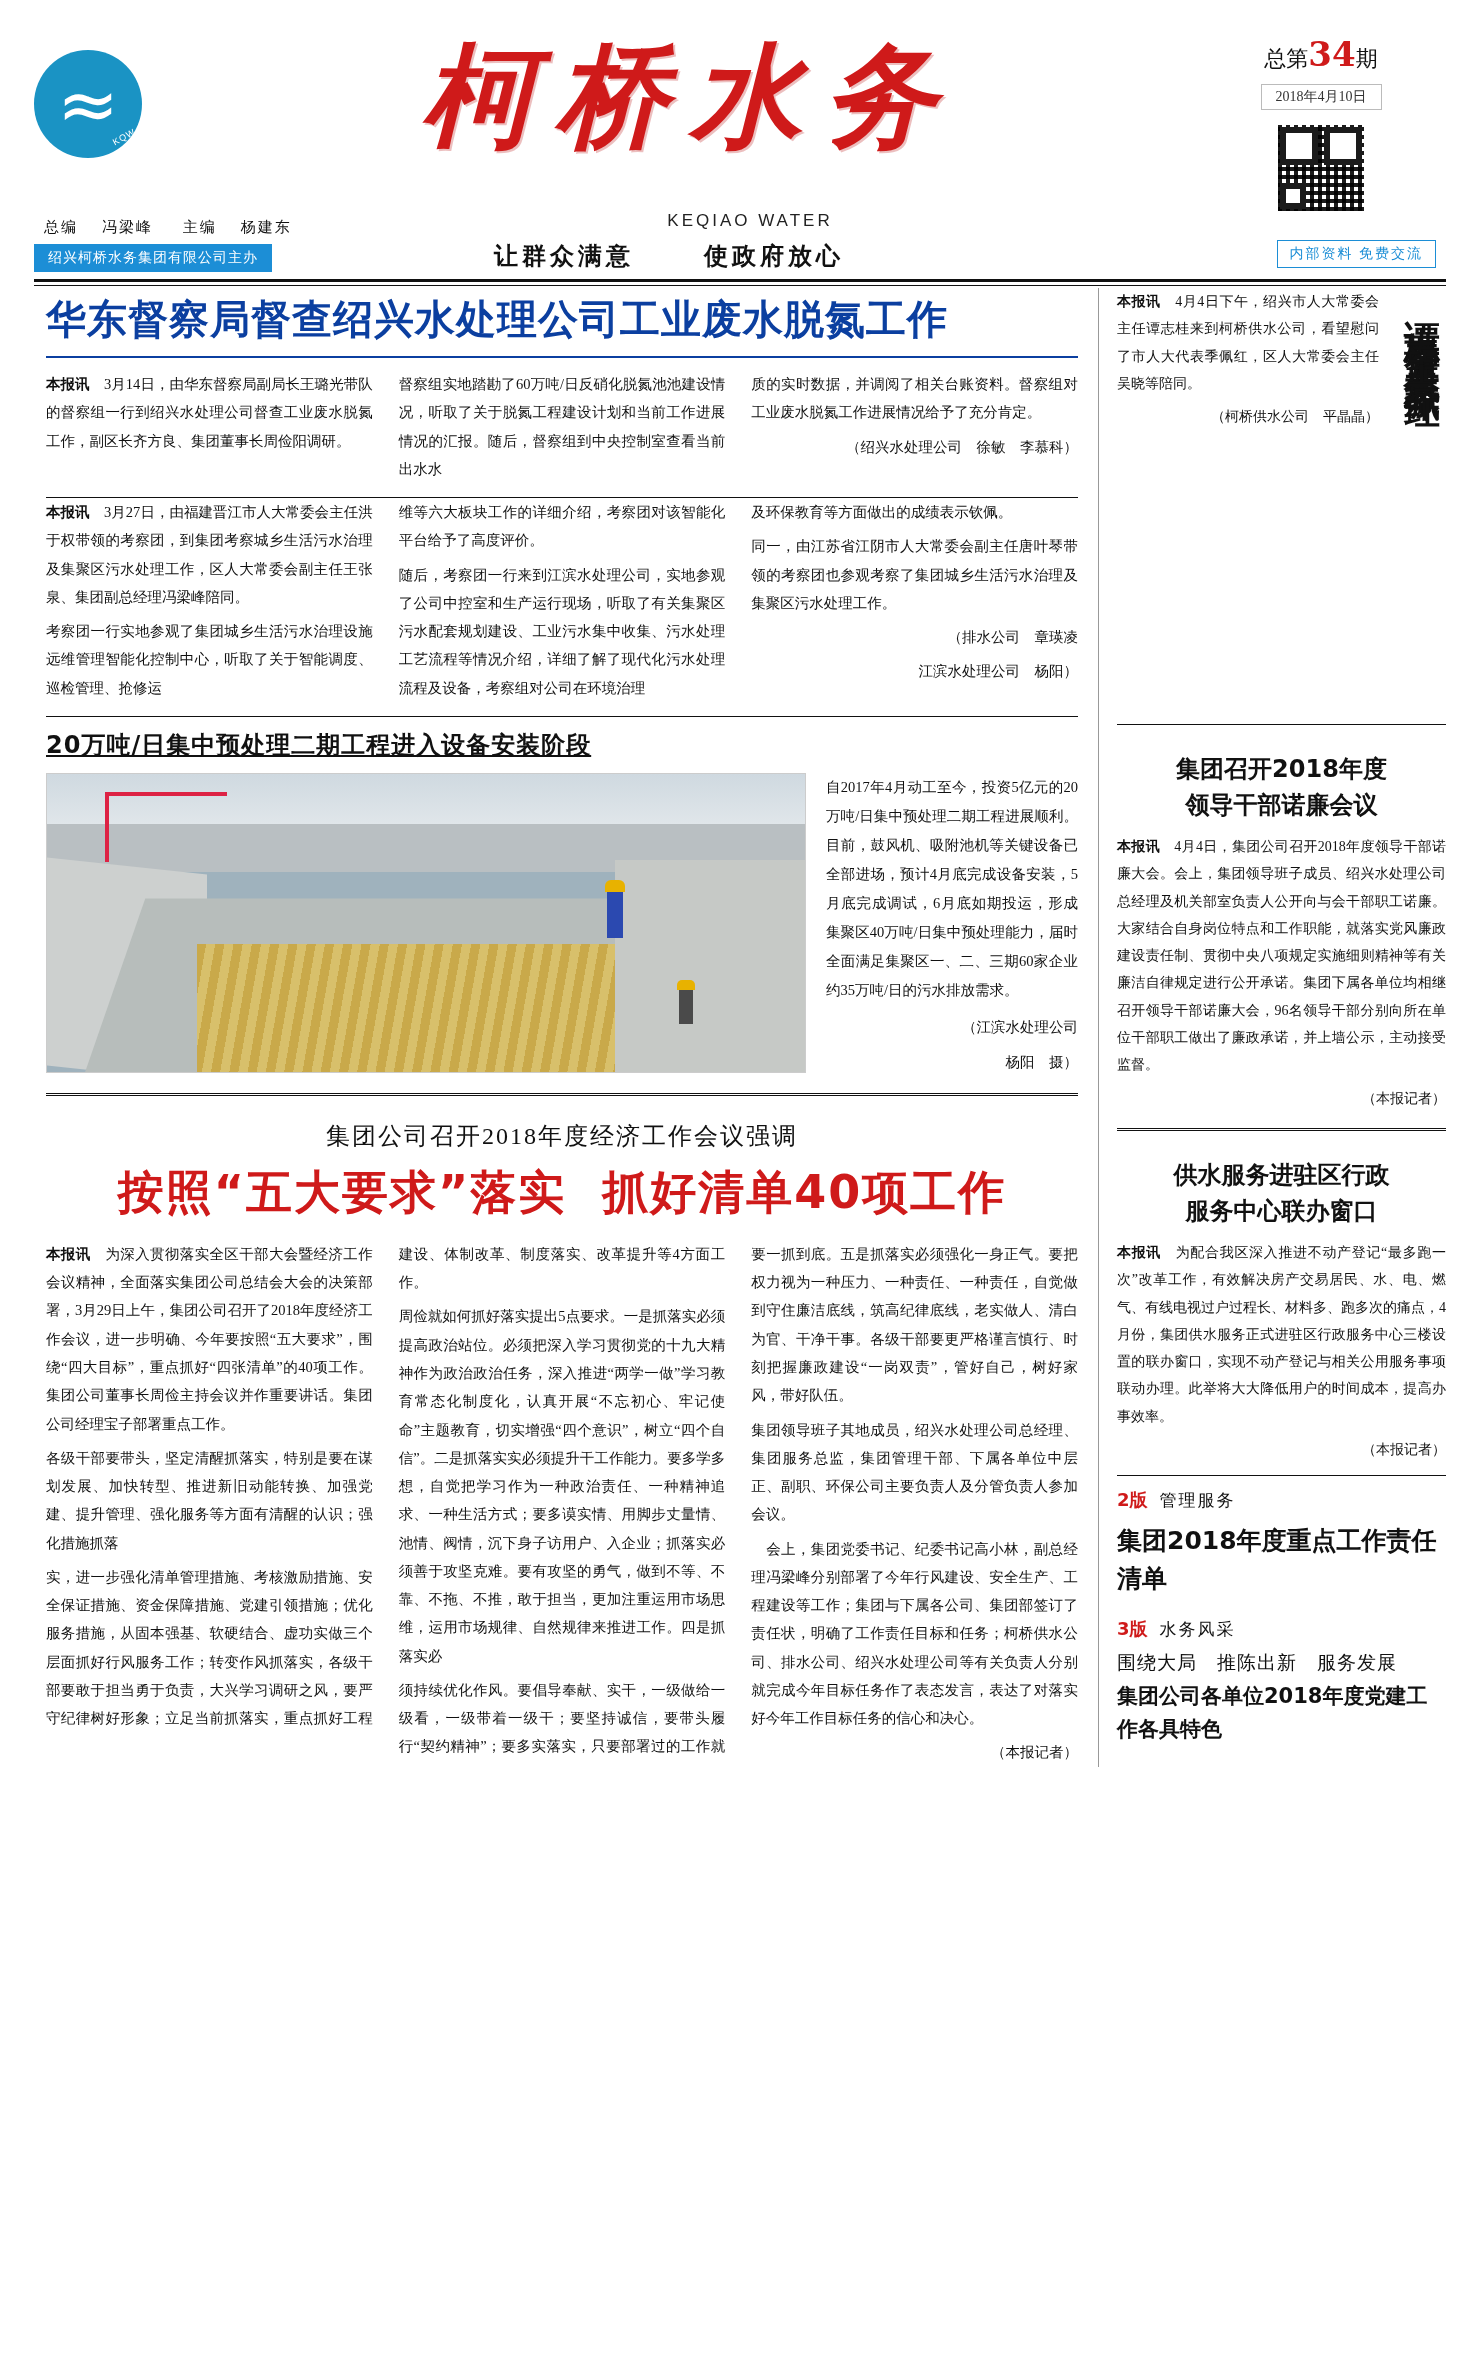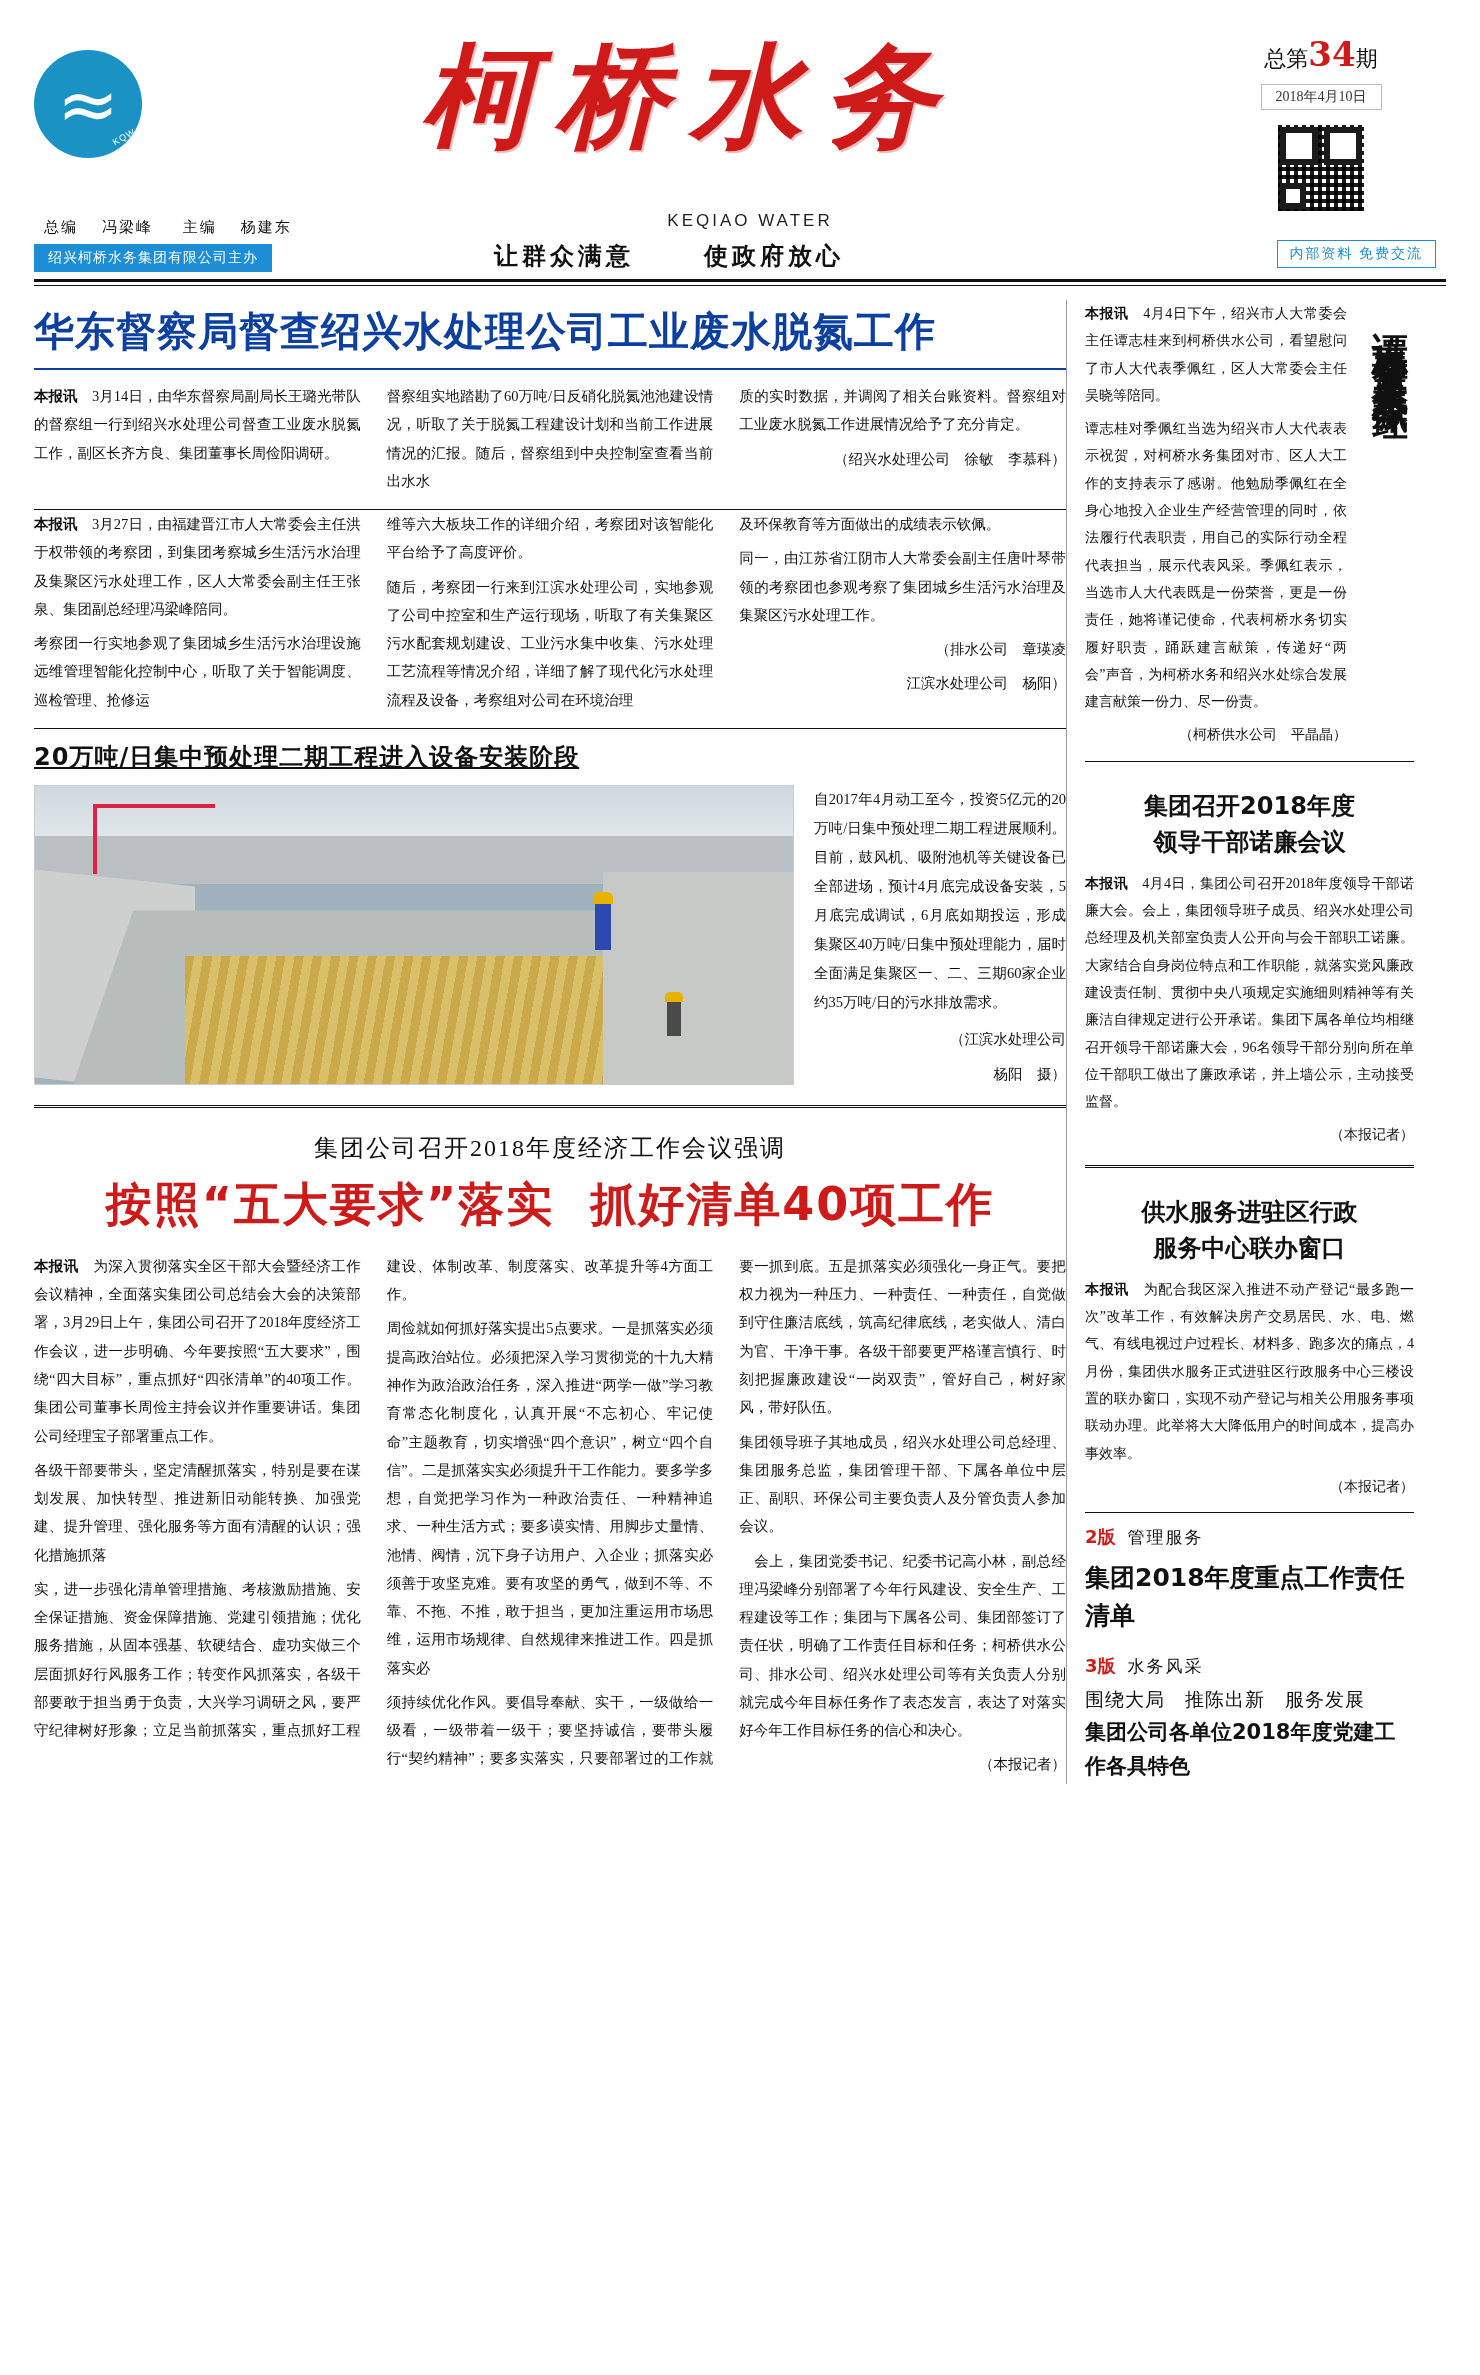--- a/index.html
+++ b/index.html
@@ -67,21 +67,21 @@
   .slogan span:last-child{ margin-left:60px; }
   .internal {
     position:absolute; right:10px; top:218px; border:1px solid #1c8ed6; color:#1c8ed6;
     font-size:14px; padding:4px 12px; letter-spacing:2px;
   }
 
   .rule-thick { border-top:3px solid #111; margin-top:12px; }
   .rule-thin { border-top:1px solid #111; margin-top:3px; }
 
   
-  .content { display:flex; margin-top:14px; }
+  .content { display:flex; gap:20px; margin-top:2px;justify-content:flex-end; }
   .left-col { width:1032px; }
   .right-col { width:348px; border-left:1px solid #999; padding-left:18px; }
 
   .headline1 {
     font-family:"DejaVu Sans", sans-serif;
     font-size:40px; font-weight:bold; color:#0b3fa0; letter-spacing:1px;
     line-height:1.25; padding:6px 0 10px;
   }
   .hr-blue { border-top:2px solid #0b3fa0; margin:2px 0 12px; }
 
@@ -256,21 +256,20 @@
         <p style="margin:0 0 6px">　会上，集团党委书记、纪委书记高小林，副总经理冯梁峰分别部署了今年行风建设、安全生产、工程建设等工作；集团与下属各公司、集团部签订了责任状，明确了工作责任目标和任务；柯桥供水公司、排水公司、绍兴水处理公司等有关负责人分别就完成今年目标任务作了表态发言，表达了对落实好今年工作目标任务的信心和决心。</p>
         <span class="sign">（本报记者）</span>
       </div>
     </div>
 
     <div class="right-col">
 
       <div class="rc-flex">
         <div class="rc-text">
           <p style="margin:0 0 6px"><span class="lead">本报讯</span><span>　4月4日下午，绍兴市人大常委会主任谭志桂来到柯桥供水公司，看望慰问了市人大代表季佩红，区人大常委会主任吴晓等陪同。</span></p>
-          <p style="margin:0 0 6px">谭志桂对季佩红当选为绍兴市人大代表表示祝贺，对柯桥水务集团对市、区人大工作的支持表示了感谢。他勉励季佩红在全身心地投入企业生产经营管理的同时，依法履行代表职责，用自己的实际行动全程代表担当，展示代表风采。季佩红表示，当选市人大代表既是一份荣誉，更是一份责任，她将谨记使命，代表柯桥水务切实履好职责，踊跃建言献策，传递好“两会”声音，为柯桥水务和绍兴水处综合发展建言献策一份力、尽一份责。</p>
           <span class="sign">（柯桥供水公司　平晶晶）</span>
         </div>
         <div class="vert-title">谭志桂看望市人大代表季佩红</div>
       </div>
 
       <div class="rc-rule"></div>
 
       <div>
         <div class="rc-head">
           <div>集团召开2018年度</div>

